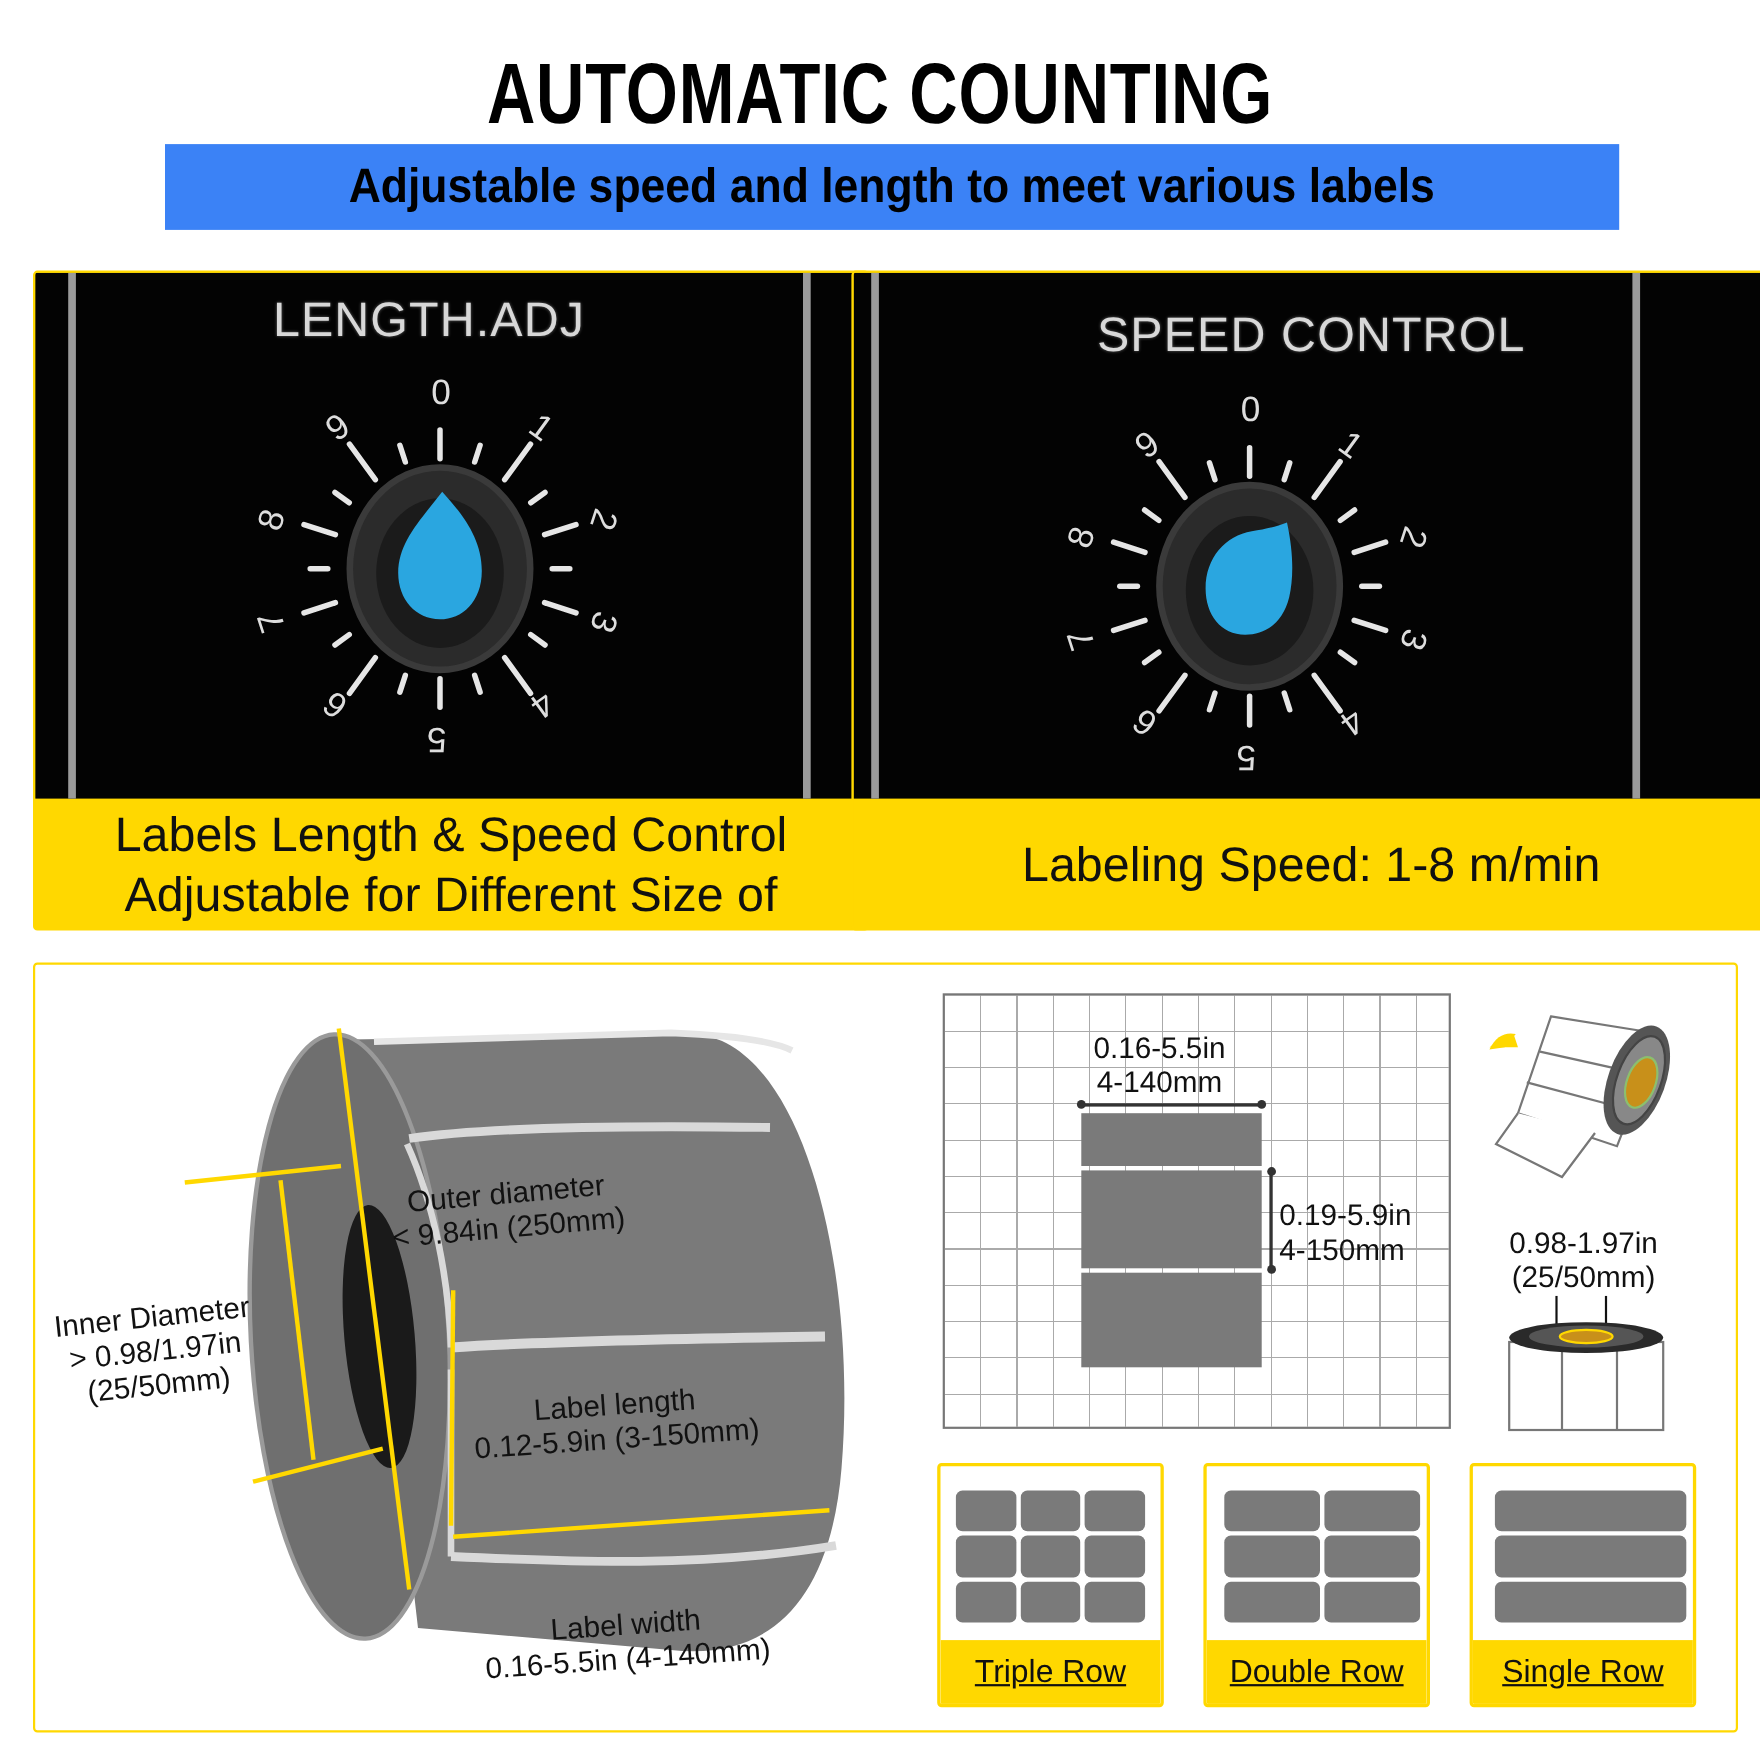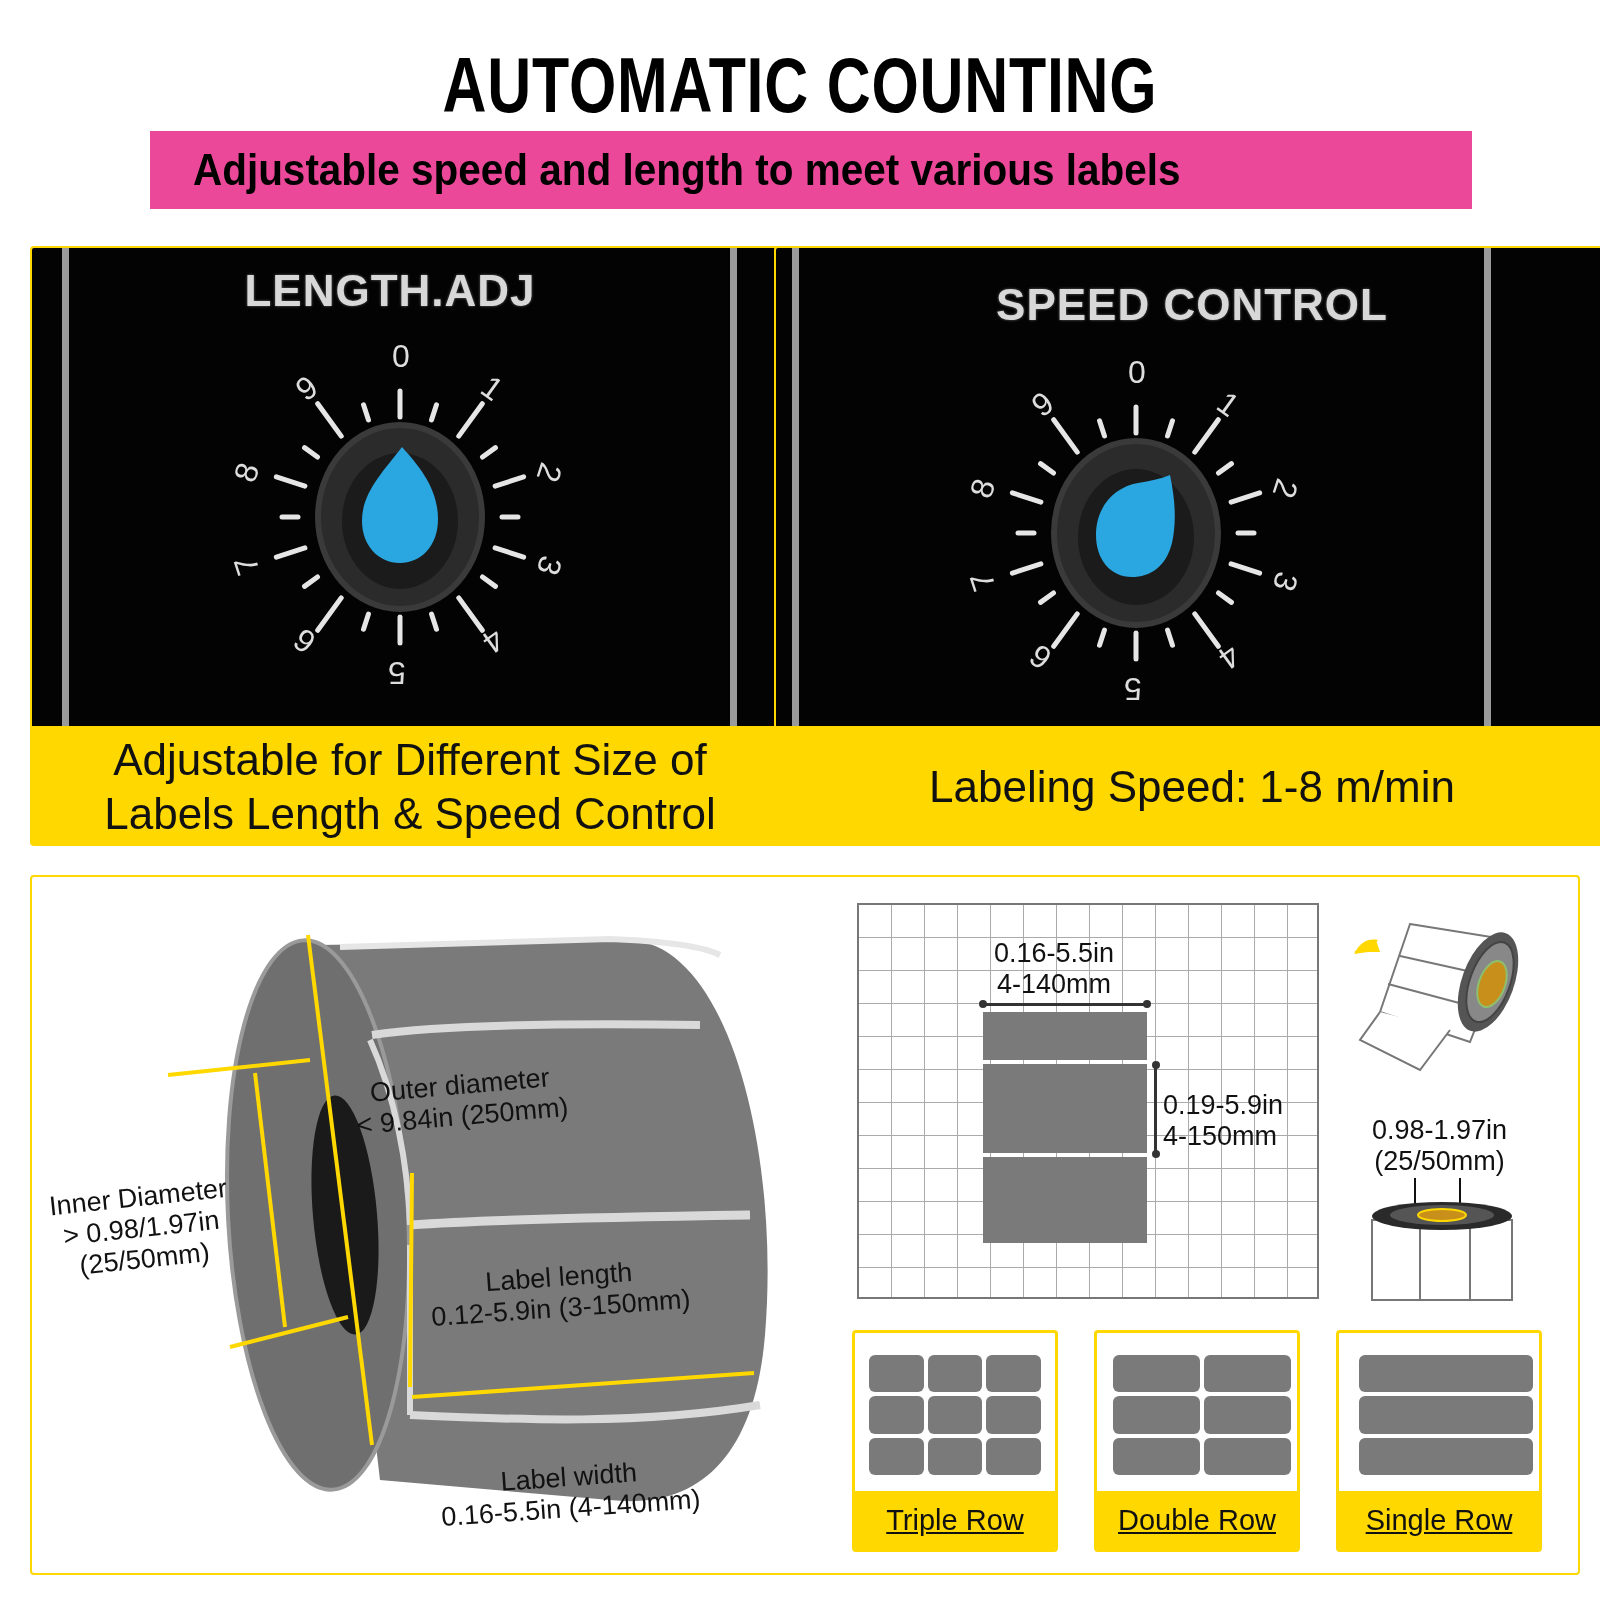--- a/index.html
+++ b/index.html
@@ -7,42 +7,42 @@
   body { position: relative; font-family: "Liberation Sans", sans-serif; color: #111; }
 
   .title {
     position: absolute; left: 0; top: 40px; width: 1600px; text-align: center;
     font-family: "Liberation Sans", sans-serif; font-weight: 700; font-size: 78px;
     letter-spacing: 1px; transform: scaleX(0.78); transform-origin: center;
     color: #000;
   }
   .subtitle-bar {
     position: absolute; left: 150px; top: 131px; width: 1322px; height: 78px;
-    background: #ec4899; display: flex; align-items: center; justify-content: flex-start;
+    background: #3b82f6; display: flex; align-items: center; justify-content: center;
   }
   .subtitle-bar span {
     font-weight: 700; font-size: 44px; color: #000;
     transform: scaleX(0.92); display: inline-block;
   }
 
   .panel {
     position: absolute; top: 246px; height: 600px; border-radius: 4px; overflow: hidden;
     border: 2px solid #ffd800; background: #ffd800;
   }
   .panel.left { left: 30px; width: 760px; }
   .panel.right { left: 774px; width: 836px; }
   .panel .dark {
     position: absolute; left: 0; top: 0; width: 100%; height: 478px; background: #030303;
   }
   .panel .rail {
     position: absolute; top: 0; width: 7px; height: 478px; background: #9a9a9a;
   }
   .panel .label-top {
     position: absolute; width: 100%; text-align: center; color: #d8d8d8;
-    font-weight: 700; font-size: 44px; letter-spacing: 1px;
+    font-weight: 400; font-size: 44px; letter-spacing: 1px;
     text-shadow: 0 0 3px rgba(255,255,255,0.4);
   }
   .dial { position: absolute; }
   .dial svg { display: block; }
   .panel .caption {
     position: absolute; left: 0; top: 478px; width: 100%; height: 122px;
     display: flex; flex-direction: column; align-items: center; justify-content: center;
     font-size: 44px; line-height: 54px; color: #111; text-align: center;
   }
 
@@ -131,22 +131,22 @@
     <div style="position:absolute;left:340px;top:122px;color:#ddd;font-size:32px;transform:rotate(108deg);">2</div>
     <div style="position:absolute;left:340px;top:215px;color:#ddd;font-size:32px;transform:rotate(108deg);">3</div>
     <div style="position:absolute;left:284px;top:290px;color:#ddd;font-size:32px;transform:rotate(144deg);">4</div>
     <div style="position:absolute;left:188px;top:322px;color:#ddd;font-size:32px;transform:rotate(180deg);">5</div>
     <div style="position:absolute;left:96px;top:290px;color:#ddd;font-size:32px;transform:rotate(216deg);">6</div>
     <div style="position:absolute;left:38px;top:215px;color:#ddd;font-size:32px;transform:rotate(252deg);">7</div>
     <div style="position:absolute;left:38px;top:122px;color:#ddd;font-size:32px;transform:rotate(288deg);">8</div>
     <div style="position:absolute;left:98px;top:38px;color:#ddd;font-size:32px;transform:rotate(324deg);">9</div>
   </div>
   <div class="caption">
+    <div>Labels Length &amp; Speed Control</div>
     <div>Adjustable for Different Size of</div>
-    <div>Labels Length &amp; Speed Control</div>
   </div>
 </div>
 
 <div class="panel right">
   <div class="dark"></div>
   <div class="rail" style="left:16px"></div>
   <div class="rail" style="left:708px"></div>
   <div class="label-top" style="top:32px;">SPEED CONTROL</div>
   <div class="dial" style="left:160px; top:100px;">
     <svg width="400" height="370" viewBox="0 0 400 370">

